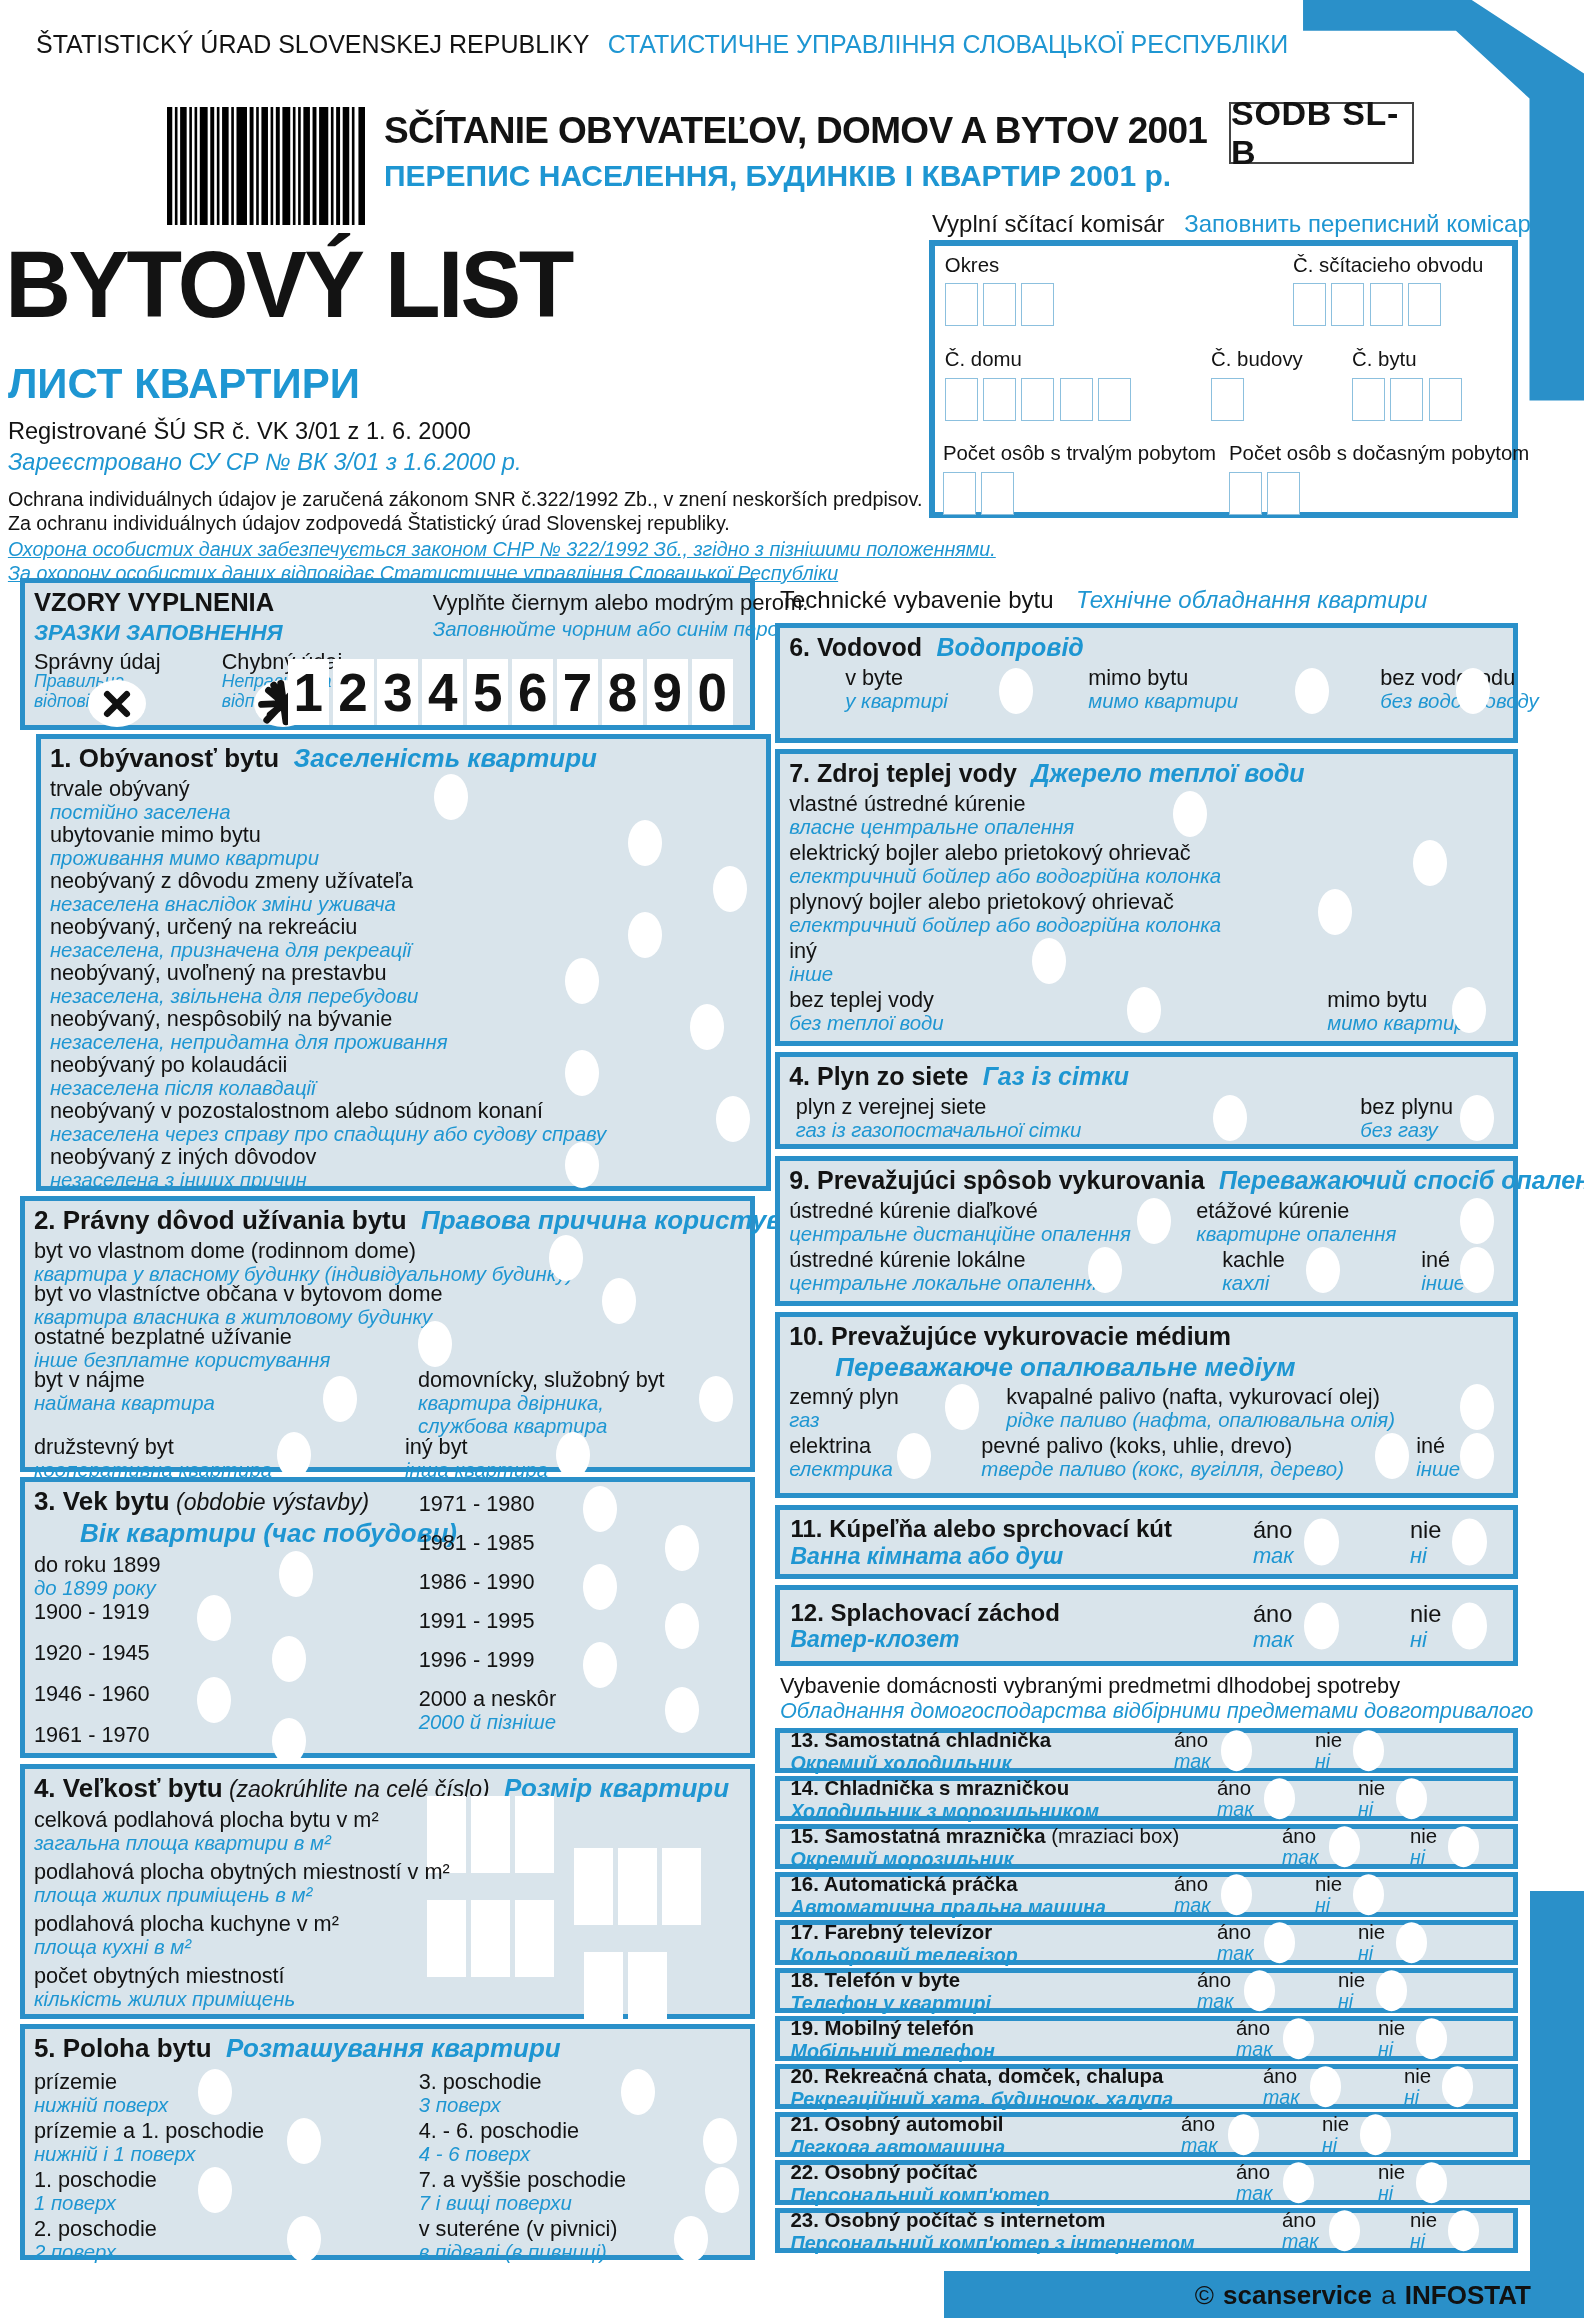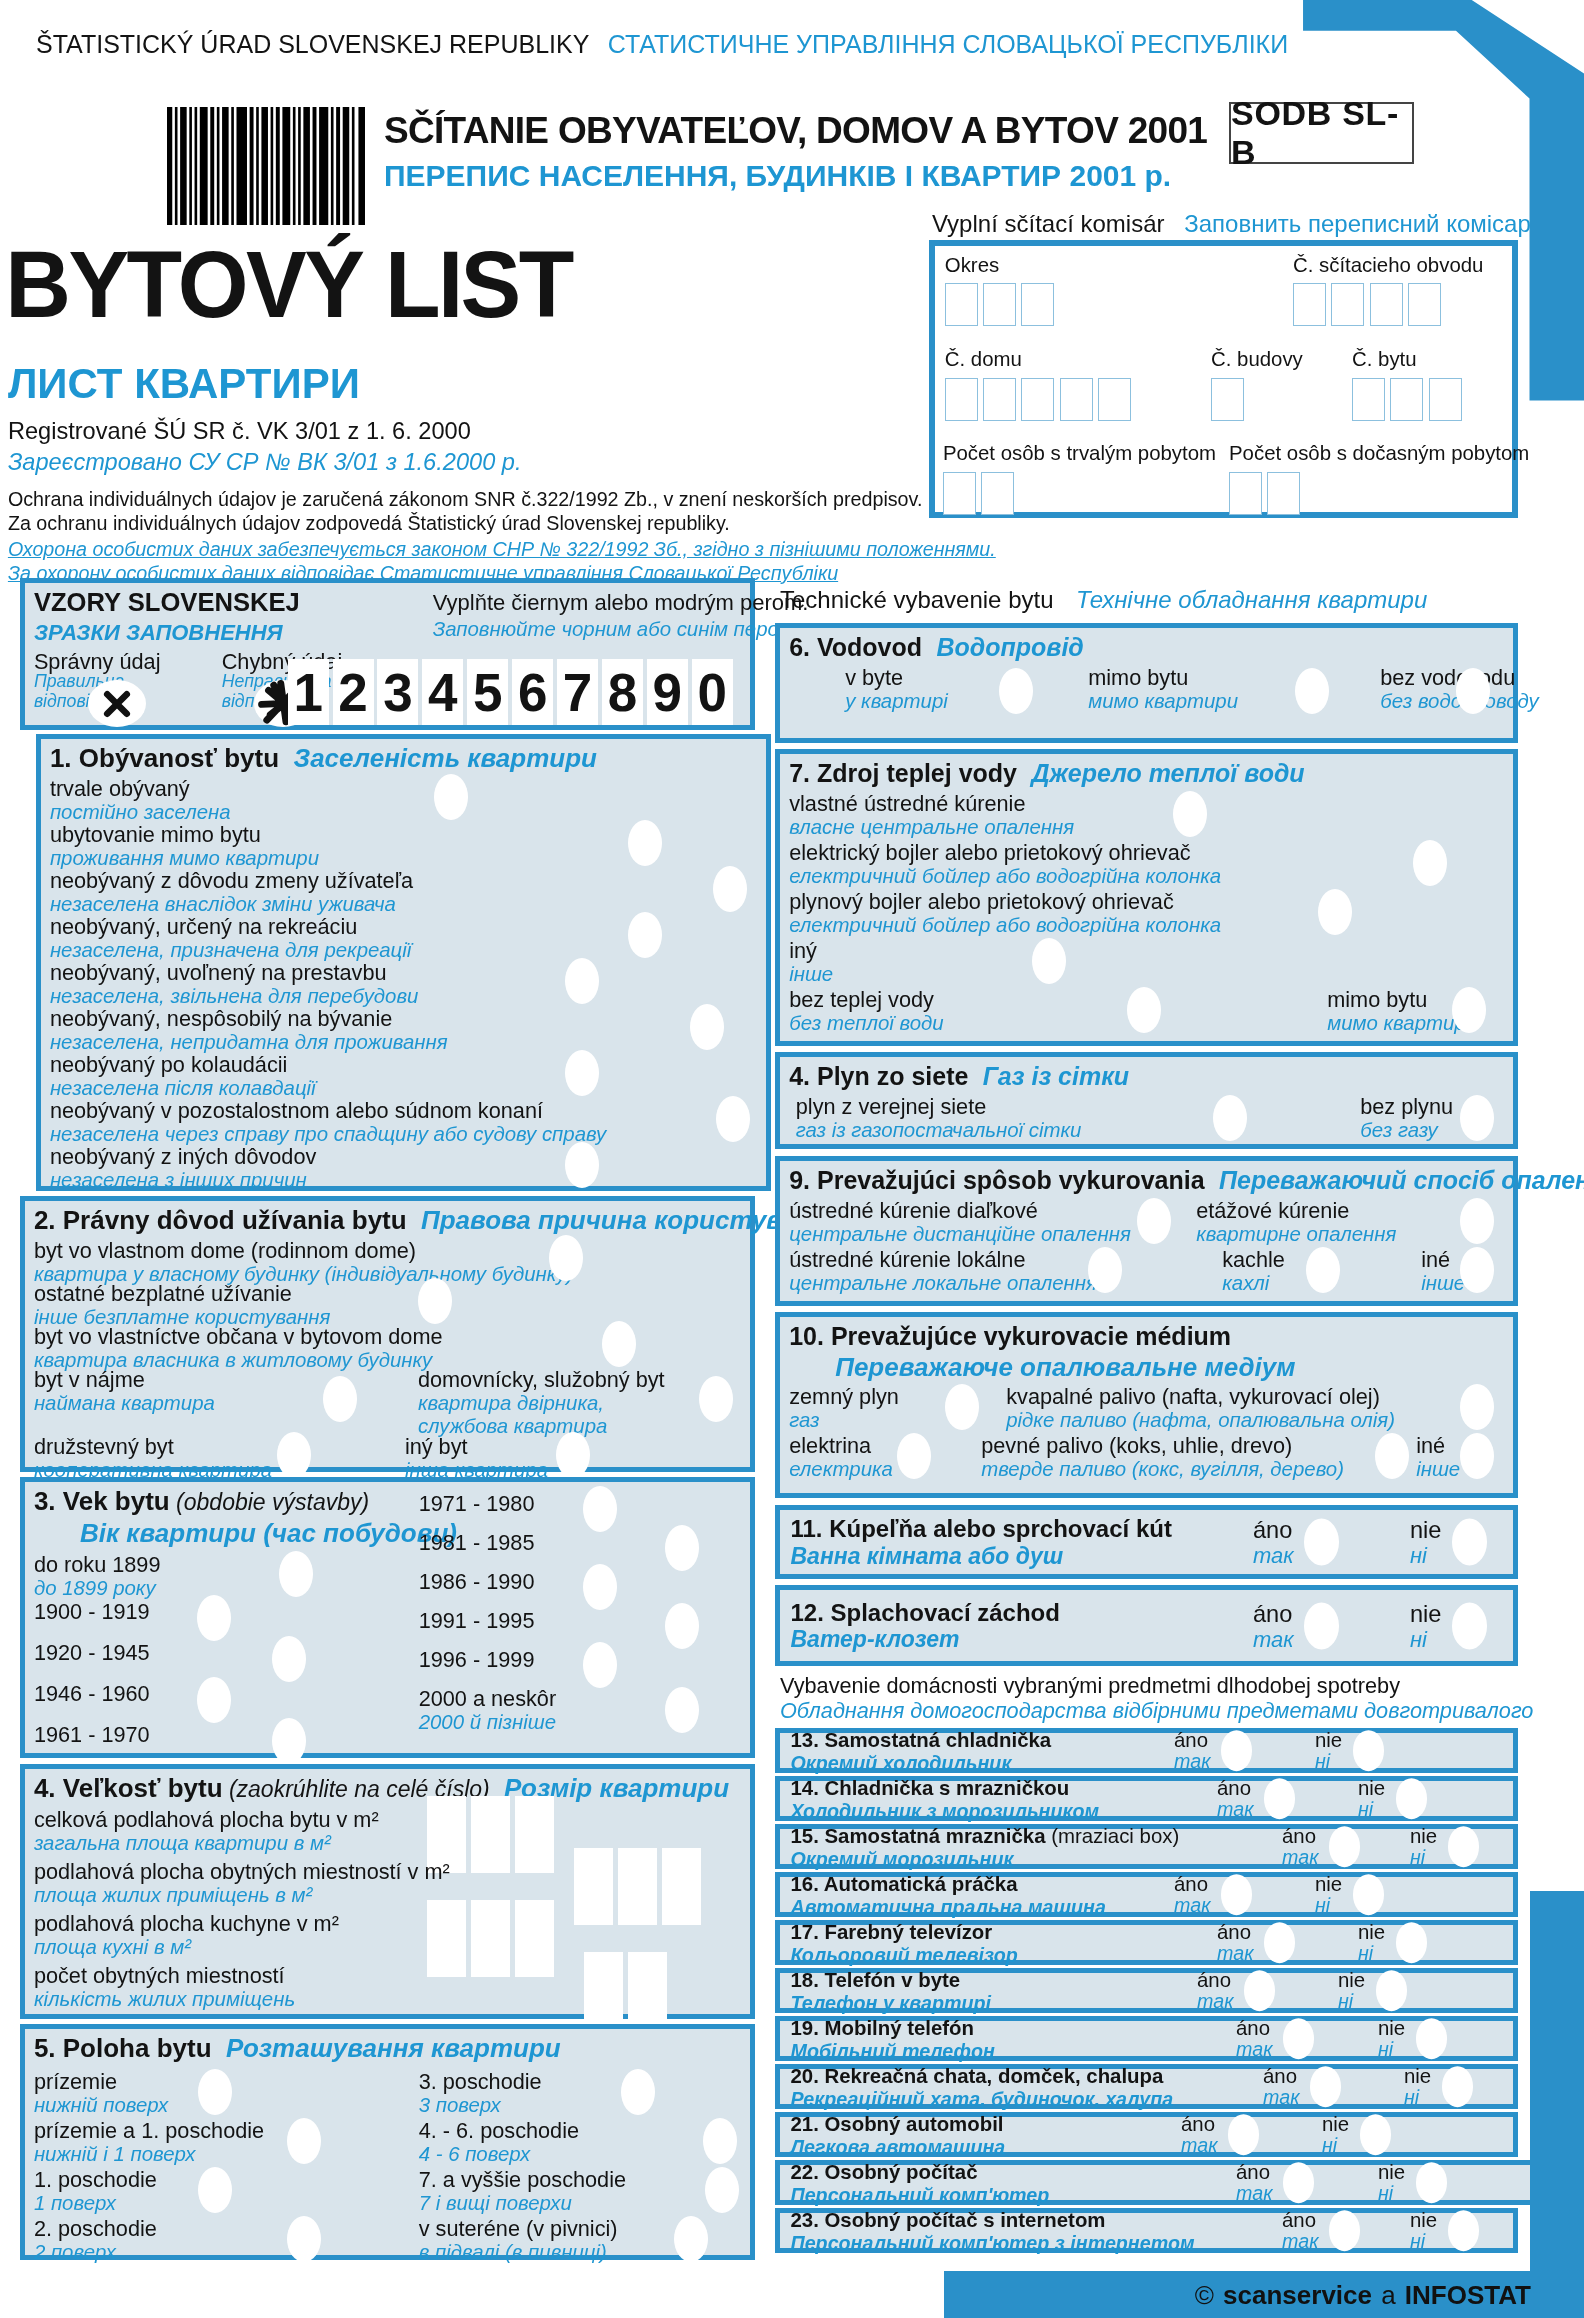--- a/index.html
+++ b/index.html
@@ -237,21 +237,21 @@
       <div class="kfield" style="left: 294px; top: 196px;">
         <div class="klab">Počet osôb s dočasným pobytom</div>
         <div class="kcells">
           <span class="kcell"></span>
           <span class="kcell"></span>
         </div>
       </div>
     </div>
 
   <div class="sec" id="vzory">
-    <div class="vz-title">VZORY SLOVENSKEJ</div>
+    <div class="vz-title">VZORY VYPLNENIA</div>
     <div class="vz-title-ua">ЗРАЗКИ ЗАПОВНЕННЯ</div>
     <div class="vz-lab" style="left:9.2px;">Správny údaj</div>
     <div class="vz-ua" style="left:9.2px;top:89px;">
       <div>Правильна</div>
         <div>відповідь</div>
     </div>
     <div class="vz-oval" style="left:63px;">
       <svg width="30" height="30" viewBox="0 0 46 46">
         <path d="M8 8 L38 38 M38 8 L8 38" stroke="#111" stroke-width="10" stroke-linecap="round" fill="none"></path>
       </svg>
@@ -352,31 +352,31 @@
       <div class="sec-head"><span class="sk">2. Právny dôvod užívania bytu</span><span class="ua">Правова причина користування квартирою</span></div>
       <div class="row" style="height: 43px;">
         <div class="opt" style="left: 0px;">
           <div class="sk nw">byt vo vlastnom dome (rodinnom dome)</div>
           <div class="ua nw">квартира у власному будинку (індивідуальному будинку)</div>
         </div>
         <span class="bubble" style="left: 515px; width: 34px; height: 46px;"></span>
       </div>
       <div class="row" style="height: 43px;">
         <div class="opt" style="left: 0px;">
+          <div class="sk nw">byt vo vlastníctve občana v bytovom dome</div>
+          <div class="ua nw">квартира власника в житловому будинку</div>
+        </div>
+        <span class="bubble" style="left: 568px; width: 34px; height: 46px;"></span>
+      </div>
+      <div class="row" style="height: 43px;">
+        <div class="opt" style="left: 0px;">
           <div class="sk nw">ostatné bezplatné užívanie</div>
           <div class="ua nw">інше безплатне користування</div>
         </div>
         <span class="bubble" style="left: 384px; width: 34px; height: 46px;"></span>
-      </div>
-      <div class="row" style="height: 43px;">
-        <div class="opt" style="left: 0px;">
-          <div class="sk nw">byt vo vlastníctve občana v bytovom dome</div>
-          <div class="ua nw">квартира власника в житловому будинку</div>
-        </div>
-        <span class="bubble" style="left: 568px; width: 34px; height: 46px;"></span>
       </div>
       <div class="row" style="height: 67px;">
         <div class="opt" style="left: 0px;">
           <div class="sk nw">byt v nájme</div>
           <div class="ua nw">наймана квартира</div>
         </div>
         <span class="bubble" style="left: 289px; width: 34px; height: 46px;"></span>
         <div class="opt" style="left: 384px;">
           <div class="sk nw">domovnícky, služobný byt</div>
           <div class="ua nw">квартира двірника,</div>

